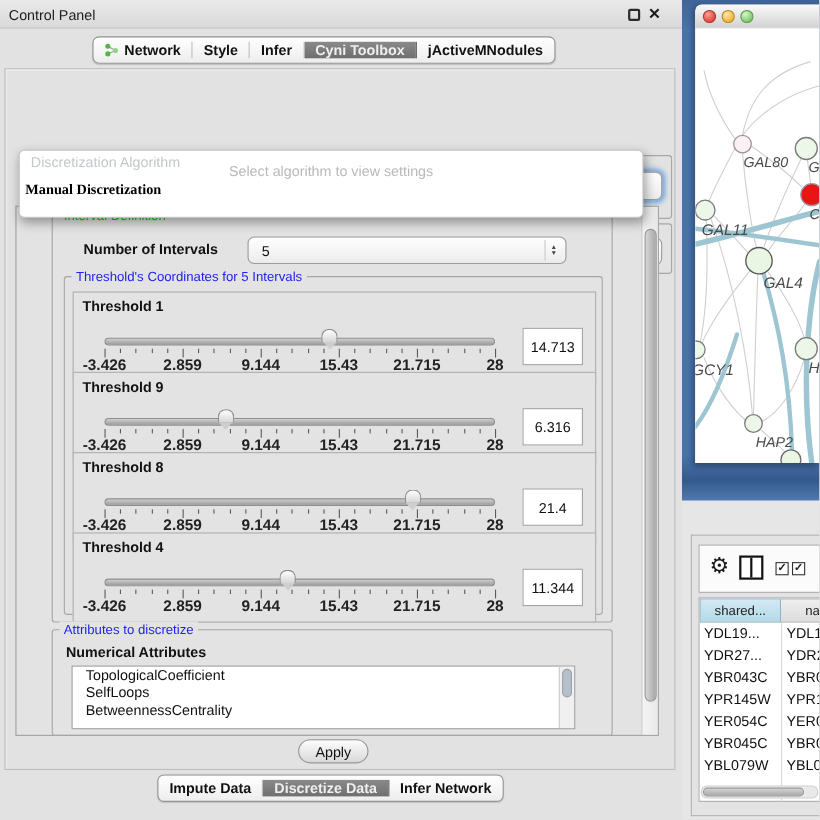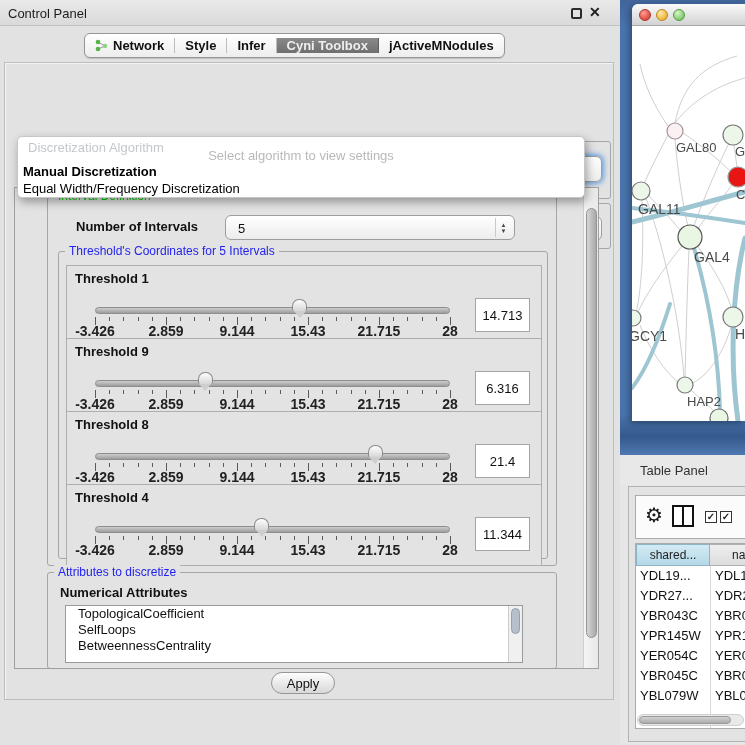--- a/index.html
+++ b/index.html
@@ -99,21 +99,21 @@
   .apply-btn { position:absolute; left:270px; top:671px; width:64px; height:22px; border-radius:11px;
     background:linear-gradient(#fdfdfd,#d8d8d8); border:1px solid #979797; font-size:13px; color:#111;
     display:flex; align-items:center; justify-content:center; font-family:"Liberation Sans",sans-serif; }
 
   
   .right-panel { position:absolute; left:620px; top:0; width:125px; height:745px; background:#e6e6e6; }
   .blue-area { position:absolute; left:0; top:0; width:125px; height:455px;
     background:linear-gradient(#3c movie?,#000) } 
   .blue-area { background:linear-gradient(180deg,#41659b 0%,#4873ac 6%,#4873ac 91%,#35598d 96%,#4f79b2 100%); }
   .net-window { position:absolute; left:12px; top:4px; width:113px; height:417px; background:#fff;
-    border-radius:6px 0 0 0; box-shadow:-2px 2px 6px rgba(0,0,0,.35); overflow:hidden; }
+    border-radius:6px 0 0 0; box-shadow:-2px 2px 6px rgba(0,0,0,.35); overflow:hidden;font-style:italic; }
   .net-titlebar { position:absolute; left:0; top:0; width:113px; height:22px;
     background:linear-gradient(#fafafa,#d2d2d2); border-bottom:1px solid #a8a8a8; border-radius:6px 0 0 0; }
   .light { position:absolute; top:5px; width:12px; height:12px; border-radius:50%; }
   .light.red    { left:7px;  background:radial-gradient(circle at 35% 30%,#ff9d97,#e2574b 60%,#c03c31); border:1px solid #a8362c; }
   .light.yellow { left:24px; background:radial-gradient(circle at 35% 30%,#ffe9a8,#f2bd4c 60%,#d99f27); border:1px solid #b8871f; }
   .light.green  { left:41px; background:radial-gradient(circle at 35% 30%,#d6f5c4,#8ed07d 60%,#62b24e); border:1px solid #569a43; }
   .net-canvas { position:absolute; left:0; top:22px; width:113px; height:395px; background:#fff; }
 
   .tp-header { position:absolute; left:0; top:455px; width:125px; height:30px; background:#e8e8e8; }
   .tp-header span { position:absolute; left:20px; top:8px; font-size:13px; color:#333; }
@@ -181,22 +181,21 @@
 
     <div class="content-frame">
 
       <div class="group algo-group">
         <div class="combo algo-combo"></div>
       </div>
 
       <div class="popup">
         <span class="popup-ghost">Discretization Algorithm</span>
         <div class="popup-hint">Select algorithm to view settings</div>
-        <div class="popup-item focused" style="top:26px;">Manual Discretization</div>
-        <div class="popup-item" style="top:43px;">Equal Width/Frequency Discretization</div>
+        <div class="popup-item focused" style="top:26px;font-family:Liberation Serif, serif;">Manual Discretization</div>
       </div>
 
       <div class="group tabledata-group">
         <span class="group-title">Table Data</span>
         <div class="combo" style="left:10px; top:12px; width:566px; height:25px;">
           <span class="combo-text">galFiltered.sif default node</span>
           <span class="stepper">
               <span>▲</span>
               <span>▼</span>
             </span>
@@ -407,20 +406,31 @@
         </div>
 
         <div class="vscroll">
           <div class="thumb" style="top:20px; height:430px;"></div>
         </div>
       </div>
 
       <div class="apply-btn" style="left:266px; top:609px;">Apply</div>
     </div>
 
+    <div class="seg-tabs" id="bottomTabs">
+        <div class="seg-tab">
+          <span>Impute Data</span>
+        </div>
+        <div class="seg-tab selected">
+          <span>Discretize Data</span>
+        </div>
+        <div class="seg-tab">
+          <span>Infer Network</span>
+        </div>
+      </div>
   </div>
 
   <div class="right-panel">
     <div class="blue-area">
       <div class="net-window">
         <div class="net-titlebar">
           <span class="light red"></span>
           <span class="light yellow"></span>
           <span class="light green"></span>
         </div>
@@ -468,23 +478,20 @@
               <circle cx="101" cy="291" r="10" fill="#edf7e9" stroke="#7a7a7a" stroke-width="1.2"></circle>
               <text x="103" y="313" font-size="14" fill="#4a4a4a" font-family="&quot;Liberation Sans&quot;, sans-serif">H</text>
               <circle cx="53" cy="359" r="8" fill="#edf7e9" stroke="#7a7a7a" stroke-width="1.2"></circle>
               <text x="55" y="380" font-size="13" fill="#4a4a4a" font-family="&quot;Liberation Sans&quot;, sans-serif">HAP2</text>
               <circle cx="87" cy="392" r="9" fill="#e9f6e4" stroke="#6a6a6a" stroke-width="1.2"></circle>
             </g>
         </svg>
       </div>
     </div>
 
-    <div class="tp-header">
-      <span>Table Panel</span>
-    </div>
 
     <div class="tp-body">
       <div class="tp-toolbar">
         <span class="gear">⚙</span>
         <span class="cols-icon"></span>
         <span class="cb cb1">✓</span>
         <span class="cb cb2">✓</span>
       </div>
       <div class="tp-table">
         <div class="tp-head">

